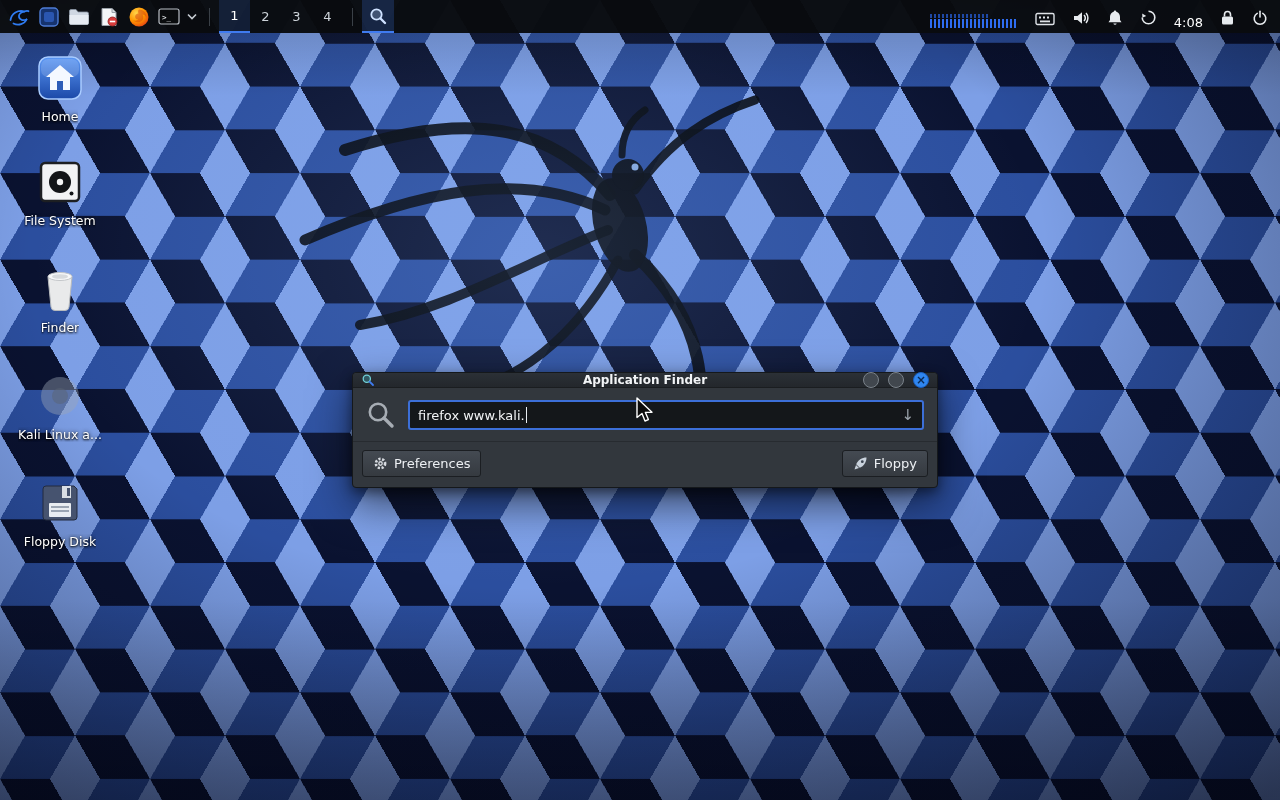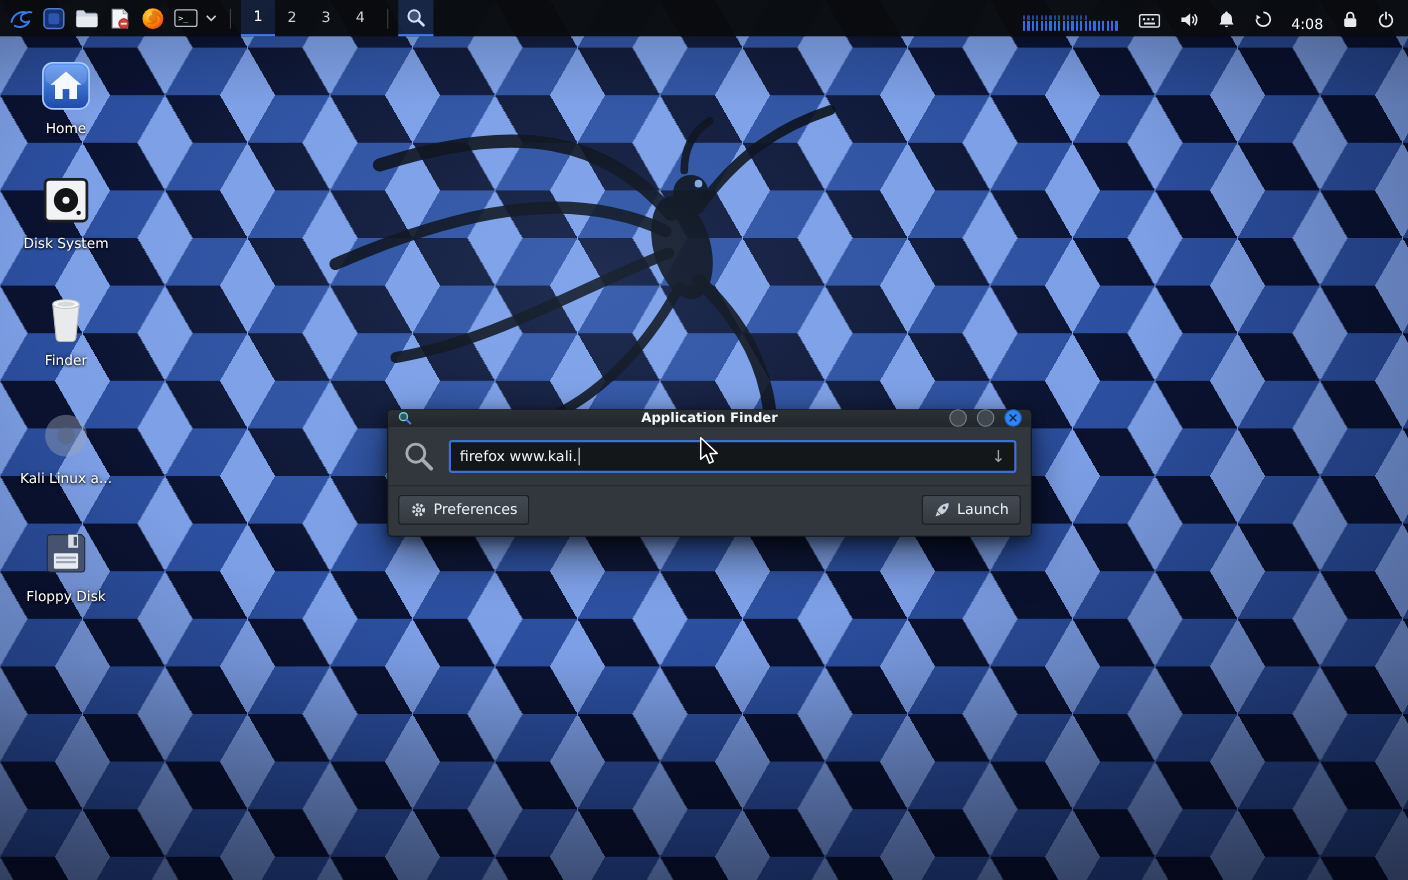--- a/index.html
+++ b/index.html
@@ -268,21 +268,21 @@
 
 <div class="dicon" style="top:158px">
   <div class="img">
     <svg width="46" height="46" viewBox="0 0 46 46">
       <rect x="4" y="4" width="38" height="38" rx="4" fill="#f2f3f4" stroke="#1d1f22" stroke-width="2.5"></rect>
       <circle cx="23" cy="23" r="11" fill="#121417"></circle>
       <circle cx="23" cy="23" r="3.2" fill="#f2f3f4"></circle>
       <circle cx="34.5" cy="34.5" r="2" fill="#121417"></circle>
     </svg>
   </div>
-  <div class="lbl">Disk System</div>
+  <div class="lbl">File System</div>
 </div>
 
 <div class="dicon" style="top:265px">
   <div class="img">
     <svg width="44" height="48" viewBox="0 0 44 48">
       <path d="M10 12 L13 42 a4 4 0 0 0 4 3.5 H27 a4 4 0 0 0 4 -3.5 L34 12 Z" fill="#e9eaeb" stroke="#b7babd" stroke-width="1"></path>
       <ellipse cx="22" cy="11.5" rx="12" ry="4" fill="#f7f8f9" stroke="#c3c6c9"></ellipse>
       <ellipse cx="22" cy="11.5" rx="8" ry="2.3" fill="#d7dadd"></ellipse>
     </svg>
   </div>
@@ -348,20 +348,20 @@
         <circle cx="7.5" cy="7.5" r="1.7" fill="none" stroke="#d7dbe0" stroke-width="1.4"></circle>
       </svg>
       <span>Preferences</span>
     </div>
     <div class="btn">
       <svg width="15" height="15" viewBox="0 0 15 15">
         <path d="M13.5 1.5 C9 1.5 4.8 4.2 3.2 8.2 L6.8 11.8 C10.8 10.2 13.5 6 13.5 1.5 Z" fill="#c9d2dc"></path>
         <circle cx="9.3" cy="5.7" r="1.4" fill="#3b4450"></circle>
         <path d="M3 9 L1.5 13.5 L6 12 Z" fill="#c9d2dc"></path>
       </svg>
-      <span>Launch</span>
+      <span>Floppy</span>
     </div>
   </div>
 </div>
 
 <svg class="cursor" width="19" height="27" viewBox="0 0 19 27">
   <path d="M1 1 L1 20.5 L6 16.5 L9 24 L12.4 22.6 L9.4 15.4 L16 15.2 Z" fill="#0c0c0c" stroke="#ffffff" stroke-width="1.4" stroke-linejoin="round"></path>
 </svg>
 
 </body></html>

